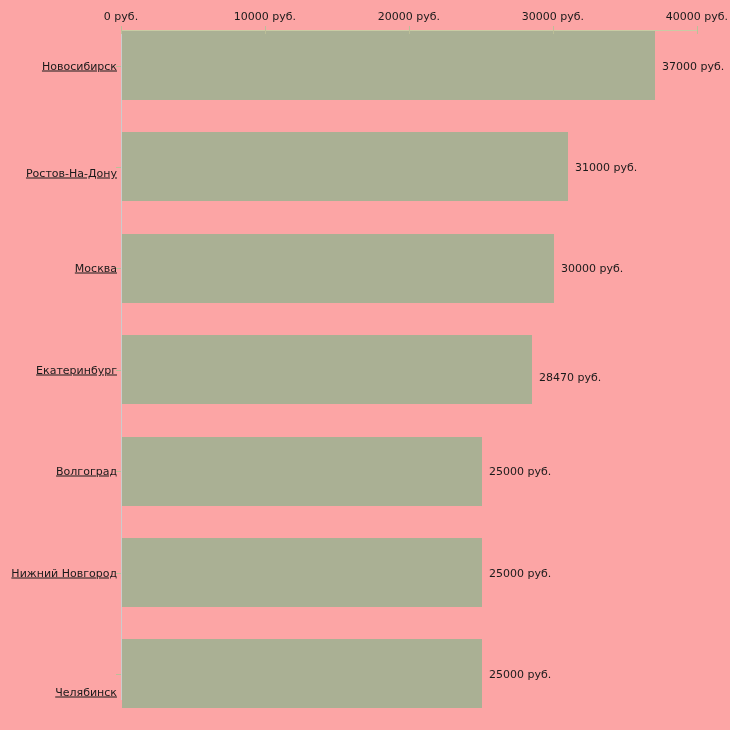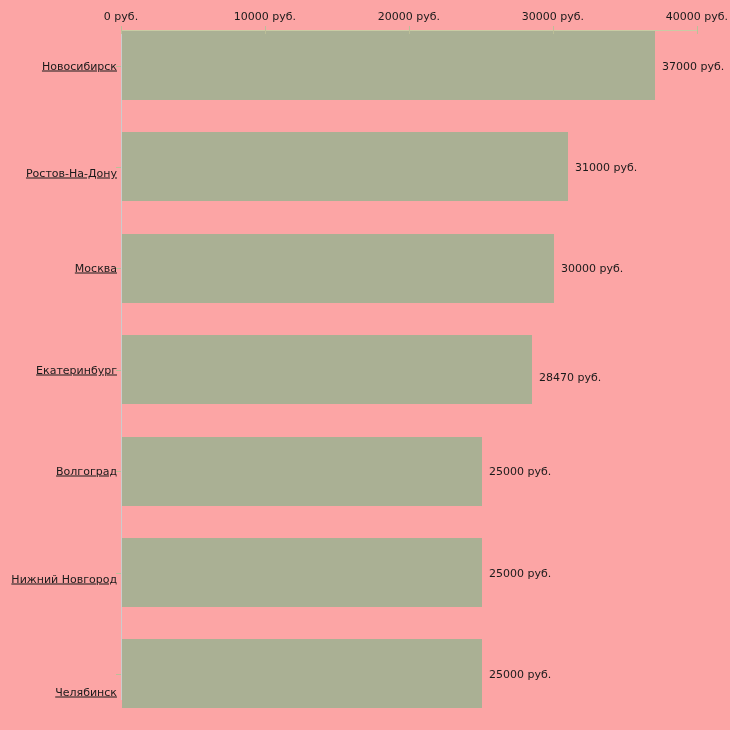--- a/index.html
+++ b/index.html
@@ -89,19 +89,19 @@
     <div class="bar" style="left: 122px; top: 335px; width: 410px; height: 69px; background: rgb(170, 176, 148); z-index: 2;"></div>
     <div class="cat-tick" style="left: 116px; top: 370px; background: rgb(188, 191, 152);"></div>
     <div class="cat-label" style="top: 358px; margin-top: 12px;">Екатеринбург</div>
     <div class="val-label" style="left: 539px; top: 370px; margin-top: 7px;">28470 руб.</div>
     <div class="bar" style="left: 122px; top: 437px; width: 360px; height: 69px; background: rgb(170, 176, 148); z-index: 2;"></div>
     <div class="cat-tick" style="left: 116px; top: 471px; background: rgb(188, 191, 152);"></div>
     <div class="cat-label" style="top: 471px;">Волгоград</div>
     <div class="val-label" style="left: 489px; top: 471px;">25000 руб.</div>
     <div class="bar" style="left: 122px; top: 538px; width: 360px; height: 69px; background: rgb(170, 176, 148); z-index: 2;"></div>
     <div class="cat-tick" style="left: 116px; top: 573px; background: rgb(188, 191, 152);"></div>
-    <div class="cat-label" style="top: 573px; margin-top: 6px;">Нижний Новгород</div>
+    <div class="cat-label" style="top: 573px;">Нижний Новгород</div>
     <div class="val-label" style="left: 489px; top: 573px;">25000 руб.</div>
     <div class="bar" style="left: 122px; top: 639px; width: 360px; height: 69px; background: rgb(170, 176, 148); z-index: 2;"></div>
     <div class="cat-tick" style="left: 116px; top: 674px; background: rgb(188, 191, 152);"></div>
     <div class="cat-label" style="top: 674px; margin-top: 18px;">Челябинск</div>
     <div class="val-label" style="left: 489px; top: 674px;">25000 руб.</div>
   </div>
 
 </body></html>

